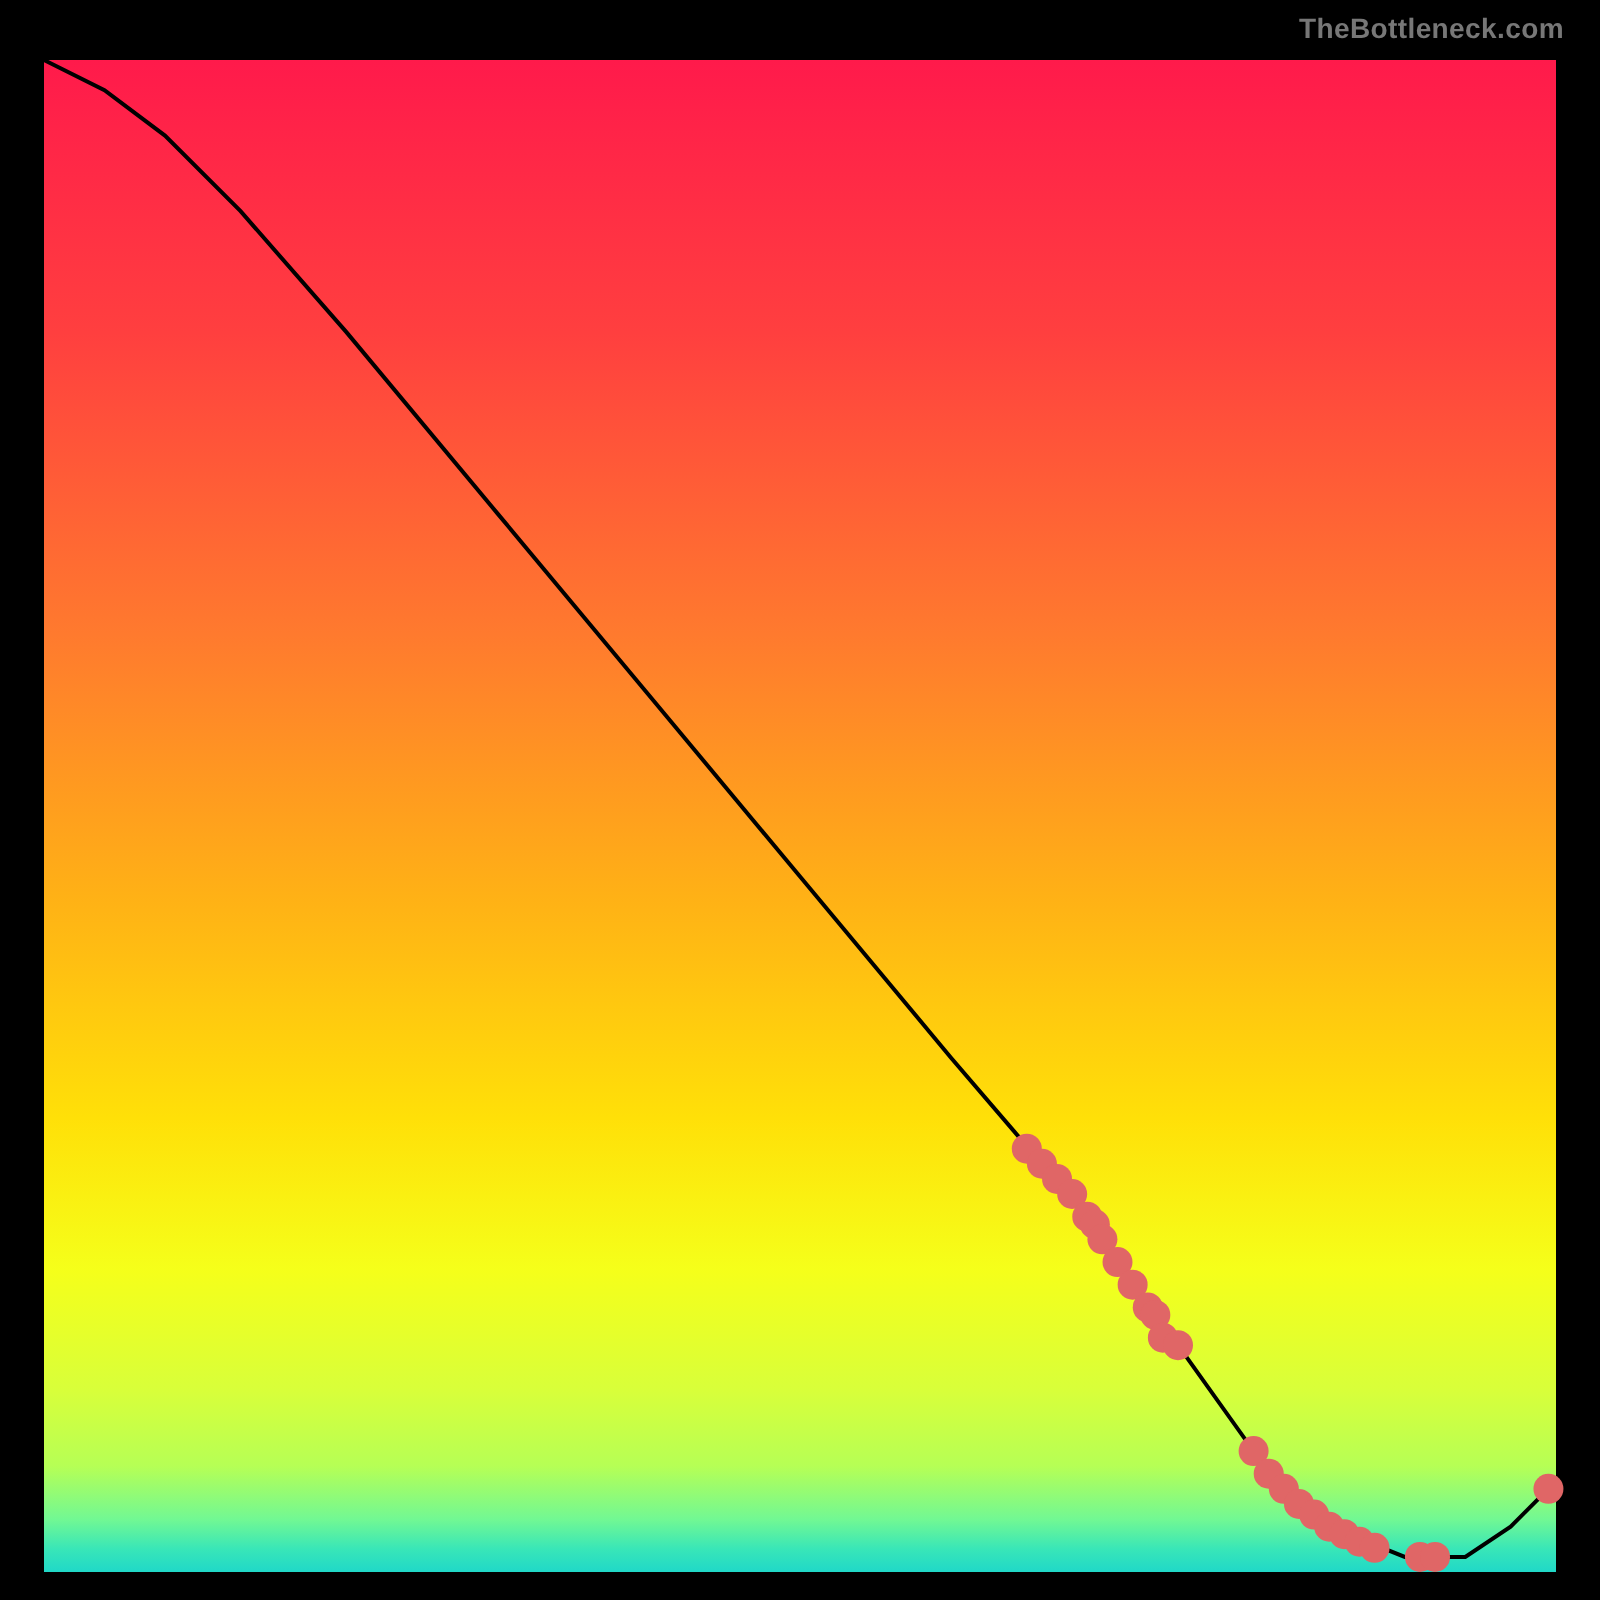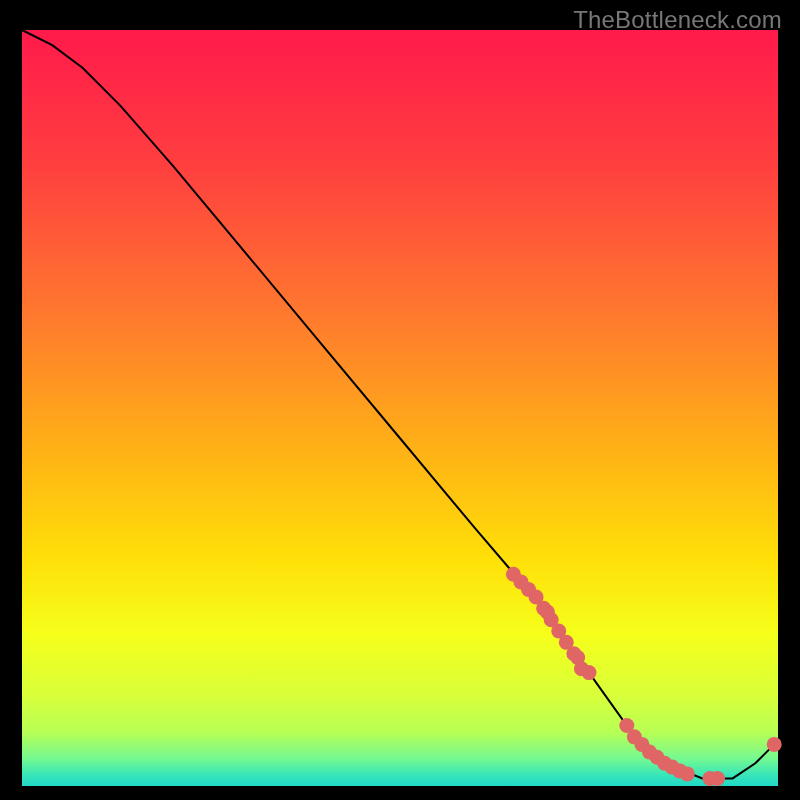--- a/index.html
+++ b/index.html
@@ -14,22 +14,22 @@
   .wrap {
     position: relative;
     width: 800px;
     height: 800px;
   }
   .watermark {
     position: absolute;
     top: 6px;
     right: 18px;
     color: #777;
-    font-size: 24px;
-    font-weight: normal;
+    font-size: 14px;
+    font-weight: bold;
     letter-spacing: 0.2px;
     z-index: 3;
   }
   svg {
     display: block;
   }
 </style>
 </head>
 <body>
 

